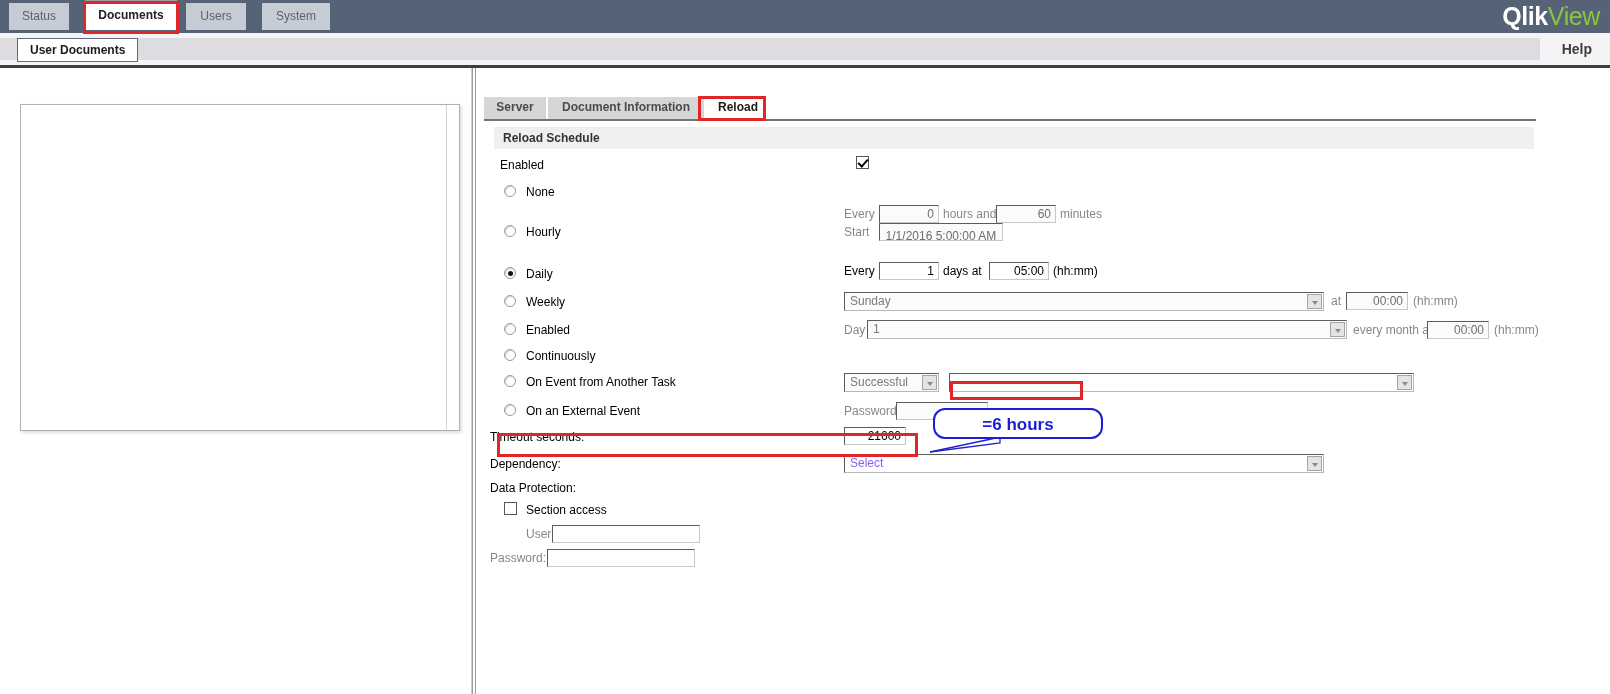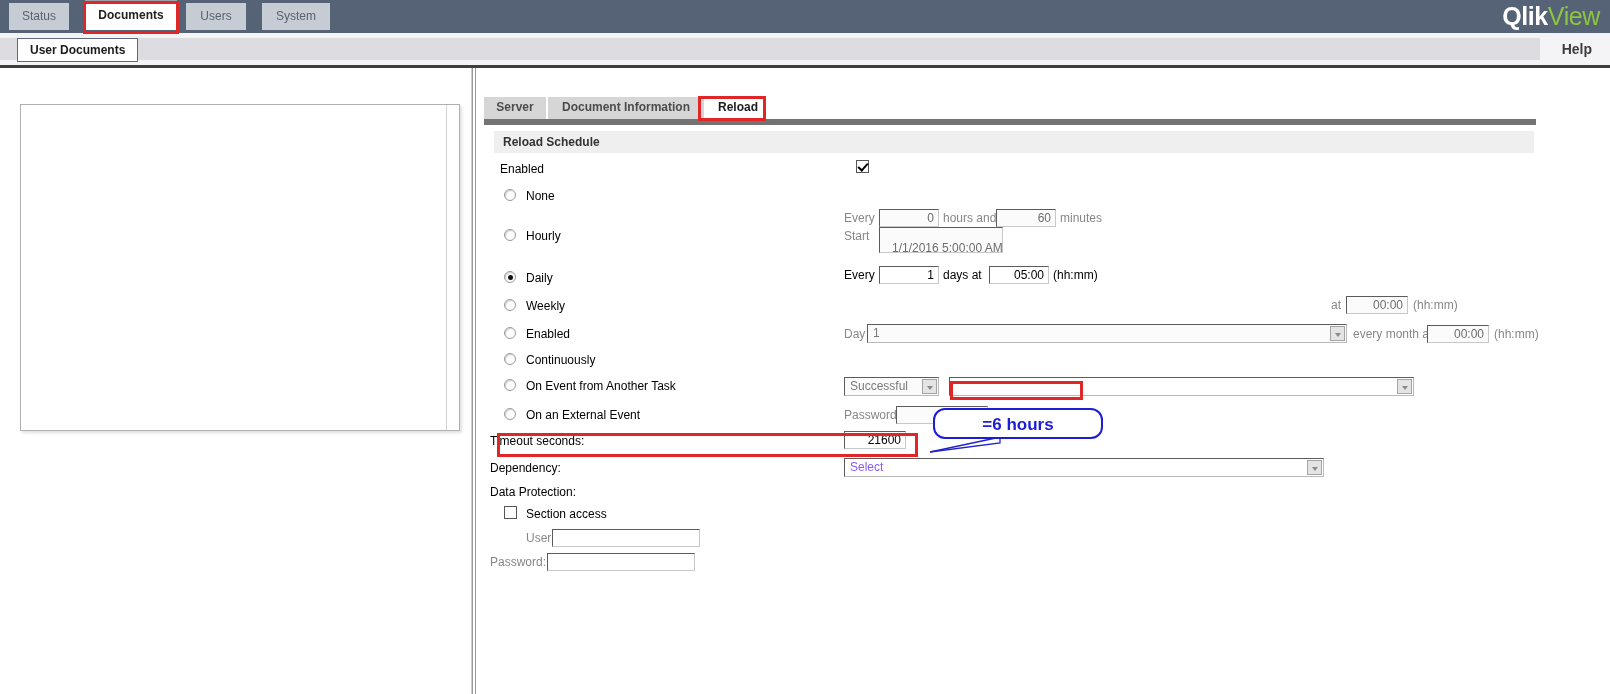--- a/index.html
+++ b/index.html
@@ -105,21 +105,21 @@
   .subtabs { position: absolute; left: 6px; top: 29px; height: 22px; }
   .stab {
     position: absolute; top: 0; height: 22px; line-height: 21px;
     text-align: center; font-size: 12px; font-weight: bold;
     color: #4c4c4c; background: #d6d6d6;
   }
   .stab.active { background: #ffffff; color: #1b1b1b; }
 
   .panel {
     position: absolute; left: 6px; top: 51px; width: 1052px; height: 560px;
-    background: #ffffff; border-top: 6px solid #737373;
+    background: #ffffff; border-top: 2px solid #737373;
   }
   .panel-header {
     position: absolute; left: 10px; top: 6px; width: 1040px; height: 22px;
     background: #efefef; line-height: 22px; padding-left: 9px;
     font-weight: bold; font-size: 12px; color: #333333;
   }
 
   .form { position: absolute; left: 0; top: 34px; width: 1052px; }
 
   .row { position: absolute; left: 0; width: 1052px; }
@@ -146,21 +146,21 @@
     width: 5px; height: 5px; border-radius: 50%; background: #111;
   }
   .tb {
     position: absolute; height: 18px; background: #ffffff;
     border-top: 1px solid #5b5b5b; border-left: 1px solid #5b5b5b;
     border-right: 1px solid #c8c8c8; border-bottom: 1px solid #c8c8c8;
     font-family: "Liberation Sans", sans-serif; font-size: 12px;
     line-height: 16px; text-align: right; padding-right: 4px; color: #000;
     overflow: hidden; white-space: nowrap;
   }
-  .tb.ctr { text-align: center; padding: 12px; }
+  .tb.ctr { text-align: center; padding: 4px; }
   .tb.lft { text-align: left; padding-left: 4px; padding-right: 0; }
   .tb.dim { color: #6d6d6d; background: #fbfbfb; }
 
   .dd {
     position: absolute; height: 19px; background: #ffffff;
     border-top: 1px solid #5b5b5b; border-left: 1px solid #5b5b5b;
     border-right: 1px solid #b9b9b9; border-bottom: 1px solid #b9b9b9;
   }
   .dd .ddtext {
     position: absolute; left: 5px; top: 0; line-height: 17px;
@@ -267,20 +267,24 @@
           <span class="tb" style="left:395px; top:-3px; width:60px;">1</span>
           <span class="lbl" style="left:459px; top:-1px;">days at</span>
           <span class="tb" style="left:505px; top:-3px; width:60px;">05:00</span>
           <span class="lbl" style="left:569px; top:-1px;">(hh:mm)</span>
         </div>
 
         <div class="row" style="top:137px; height:26px;">
           <span class="radio" style="left:20px; top:3px;"></span>
           <span class="lbl" style="left:42px; top:3px;">Weekly</span>
 
+          <span class="dd dim" style="left:360px; top:0px; width:480px;">
+            <span class="ddtext">Sunday</span>
+            <span class="ddbtn"></span>
+          </span>
           <span class="lbl dim" style="left:847px; top:2px;">at</span>
           <span class="tb dim" style="left:862px; top:0px; width:62px;">00:00</span>
           <span class="lbl dim" style="left:929px; top:2px;">(hh:mm)</span>
         </div>
 
         <div class="row" style="top:164px; height:26px;">
           <span class="radio" style="left:20px; top:4px;"></span>
           <span class="lbl" style="left:42px; top:4px;">Enabled</span>
 
           <span class="lbl dim" style="left:360px; top:4px;">Day</span>

